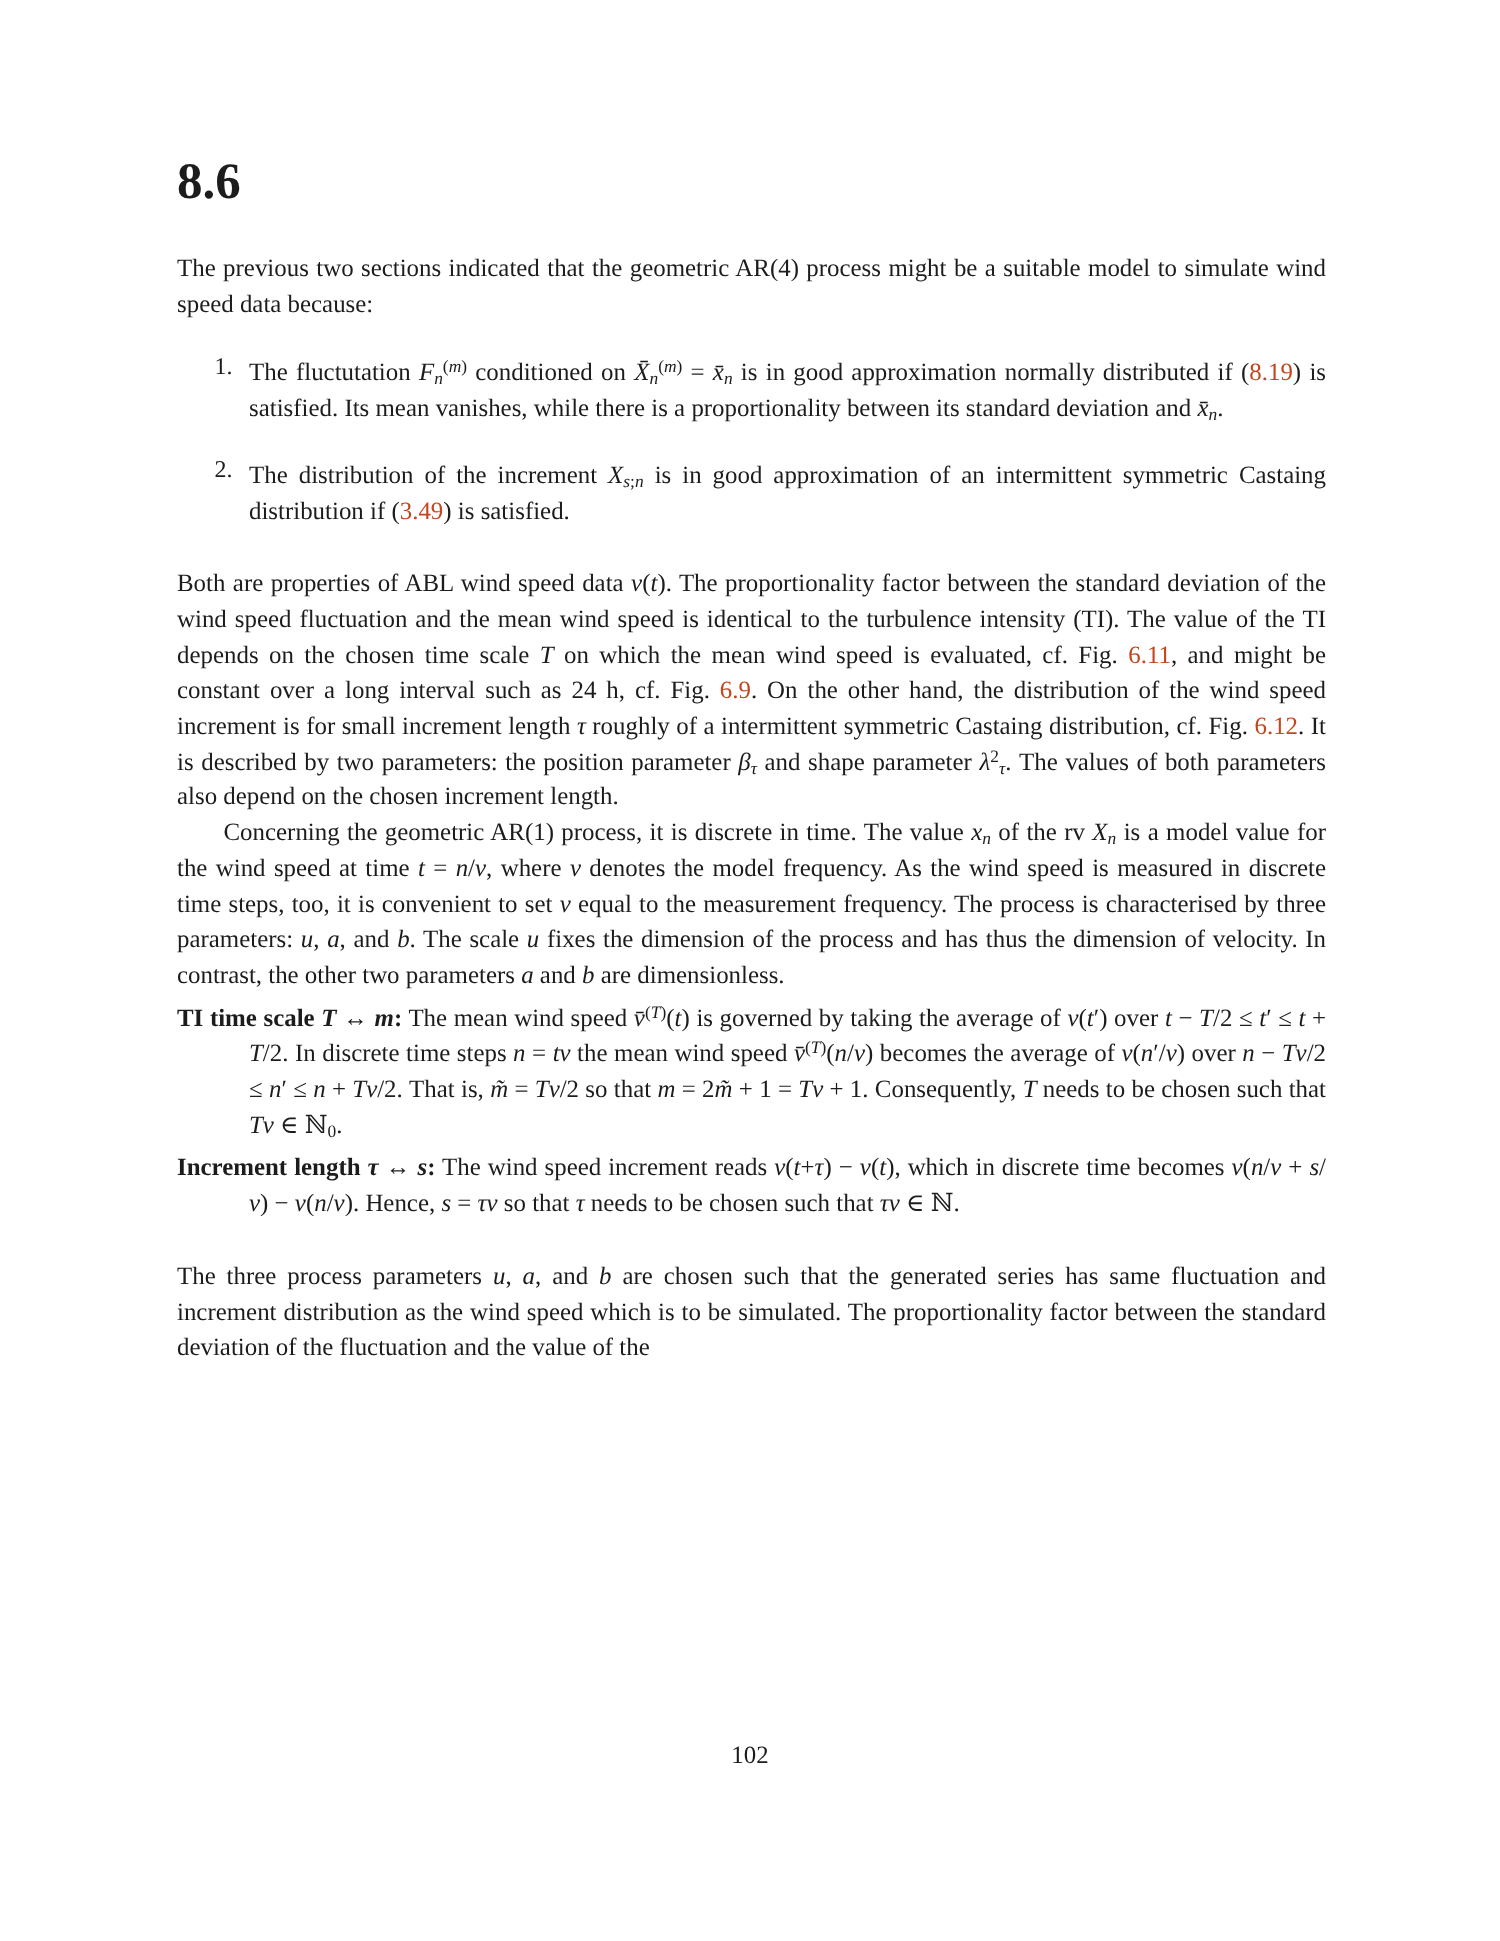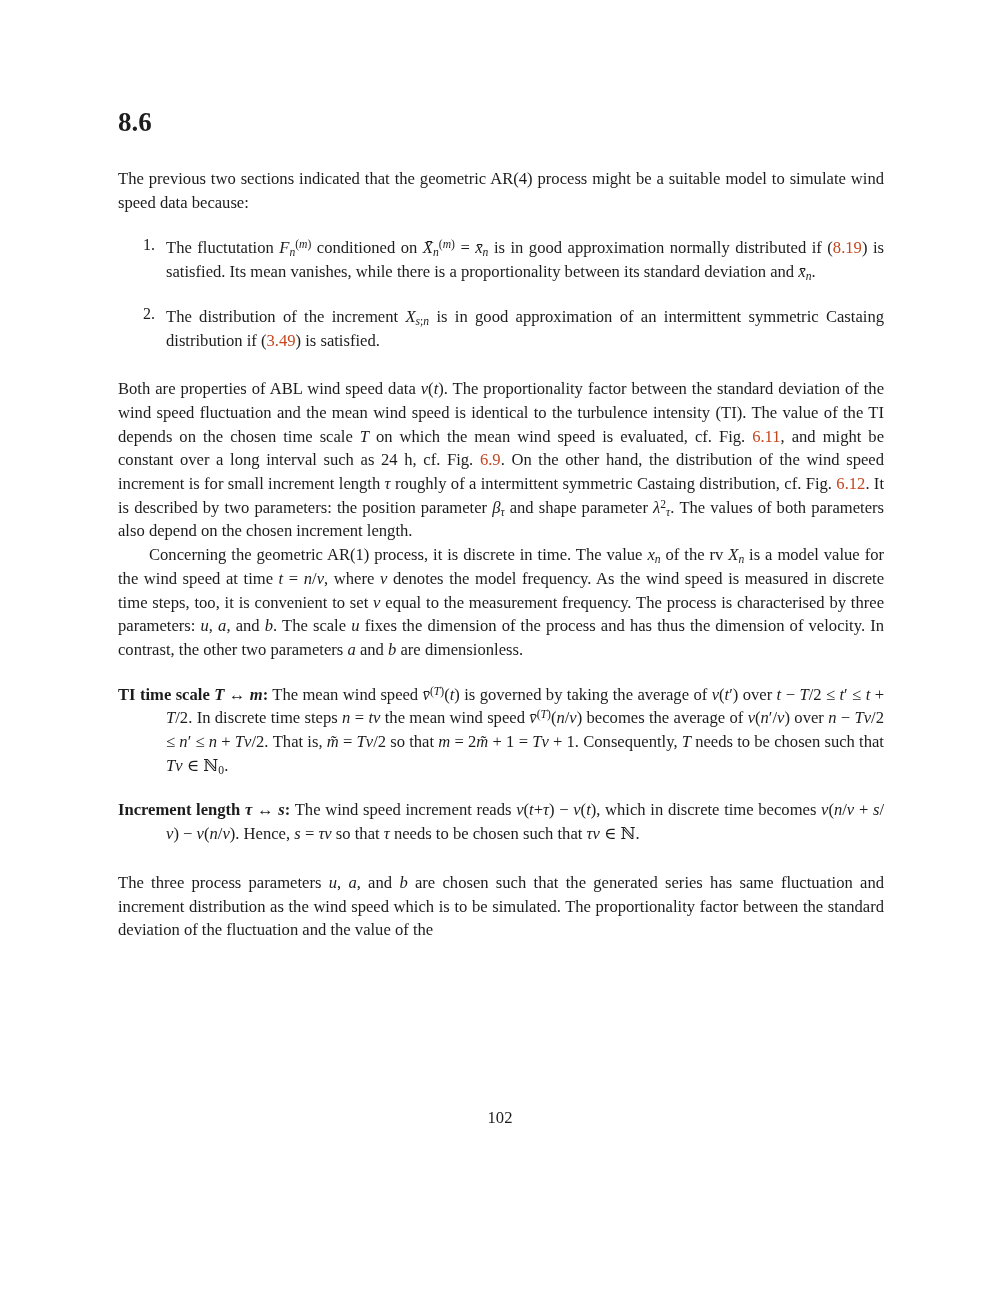--- a/index.html
+++ b/index.html
@@ -19,51 +19,51 @@
   }
   .content {
     position: absolute;
     left: 118px;
     top: 104px;
     width: 766px;
   }
   .heading {
     display: flex;
     font-weight: 700;
-    font-size: 27px;
+    font-size: 34px;
     line-height: 36px;
     margin-bottom: 27px;
   }
   .heading .num { flex: 0 0 75px; }
   .para, .enum-body, .def {
     font-size: 16.6px;
     line-height: 23.7px;
     text-align: justify;
   }
   .enum { list-style: none; margin-top: 22px; }
   .enum-item { display: flex; margin-top: 21px; }
   .enum-item:first-child { margin-top: 0; }
   .enum-num { flex: 0 0 23px; margin-left: 25px; }
   .enum-body { flex: 1 1 auto; }
   .mt { margin-top: 25px; }
   .indent { text-indent: 31px; }
   .def {
     padding-left: 48px;
     text-indent: -48px;
-    margin-top: 21px;
+    margin-top: 5px;
   }
   .ref { color: var(--link-color); cursor: pointer; text-decoration: none; }
   i { font-style: italic; }
   b { font-weight: 700; }
   sup, sub { font-size: 70%; line-height: 0; }
   sub { vertical-align: -0.25em; }
   sup { vertical-align: 0.45em; }
   .footer {
     position: absolute;
-    top: 1108px;
+    top: 1160px;
     left: 0;
     width: 100%;
     text-align: center;
     font-size: 16.6px;
   }
 </style>
 </head>
 <body>
 
 <div class="page">

